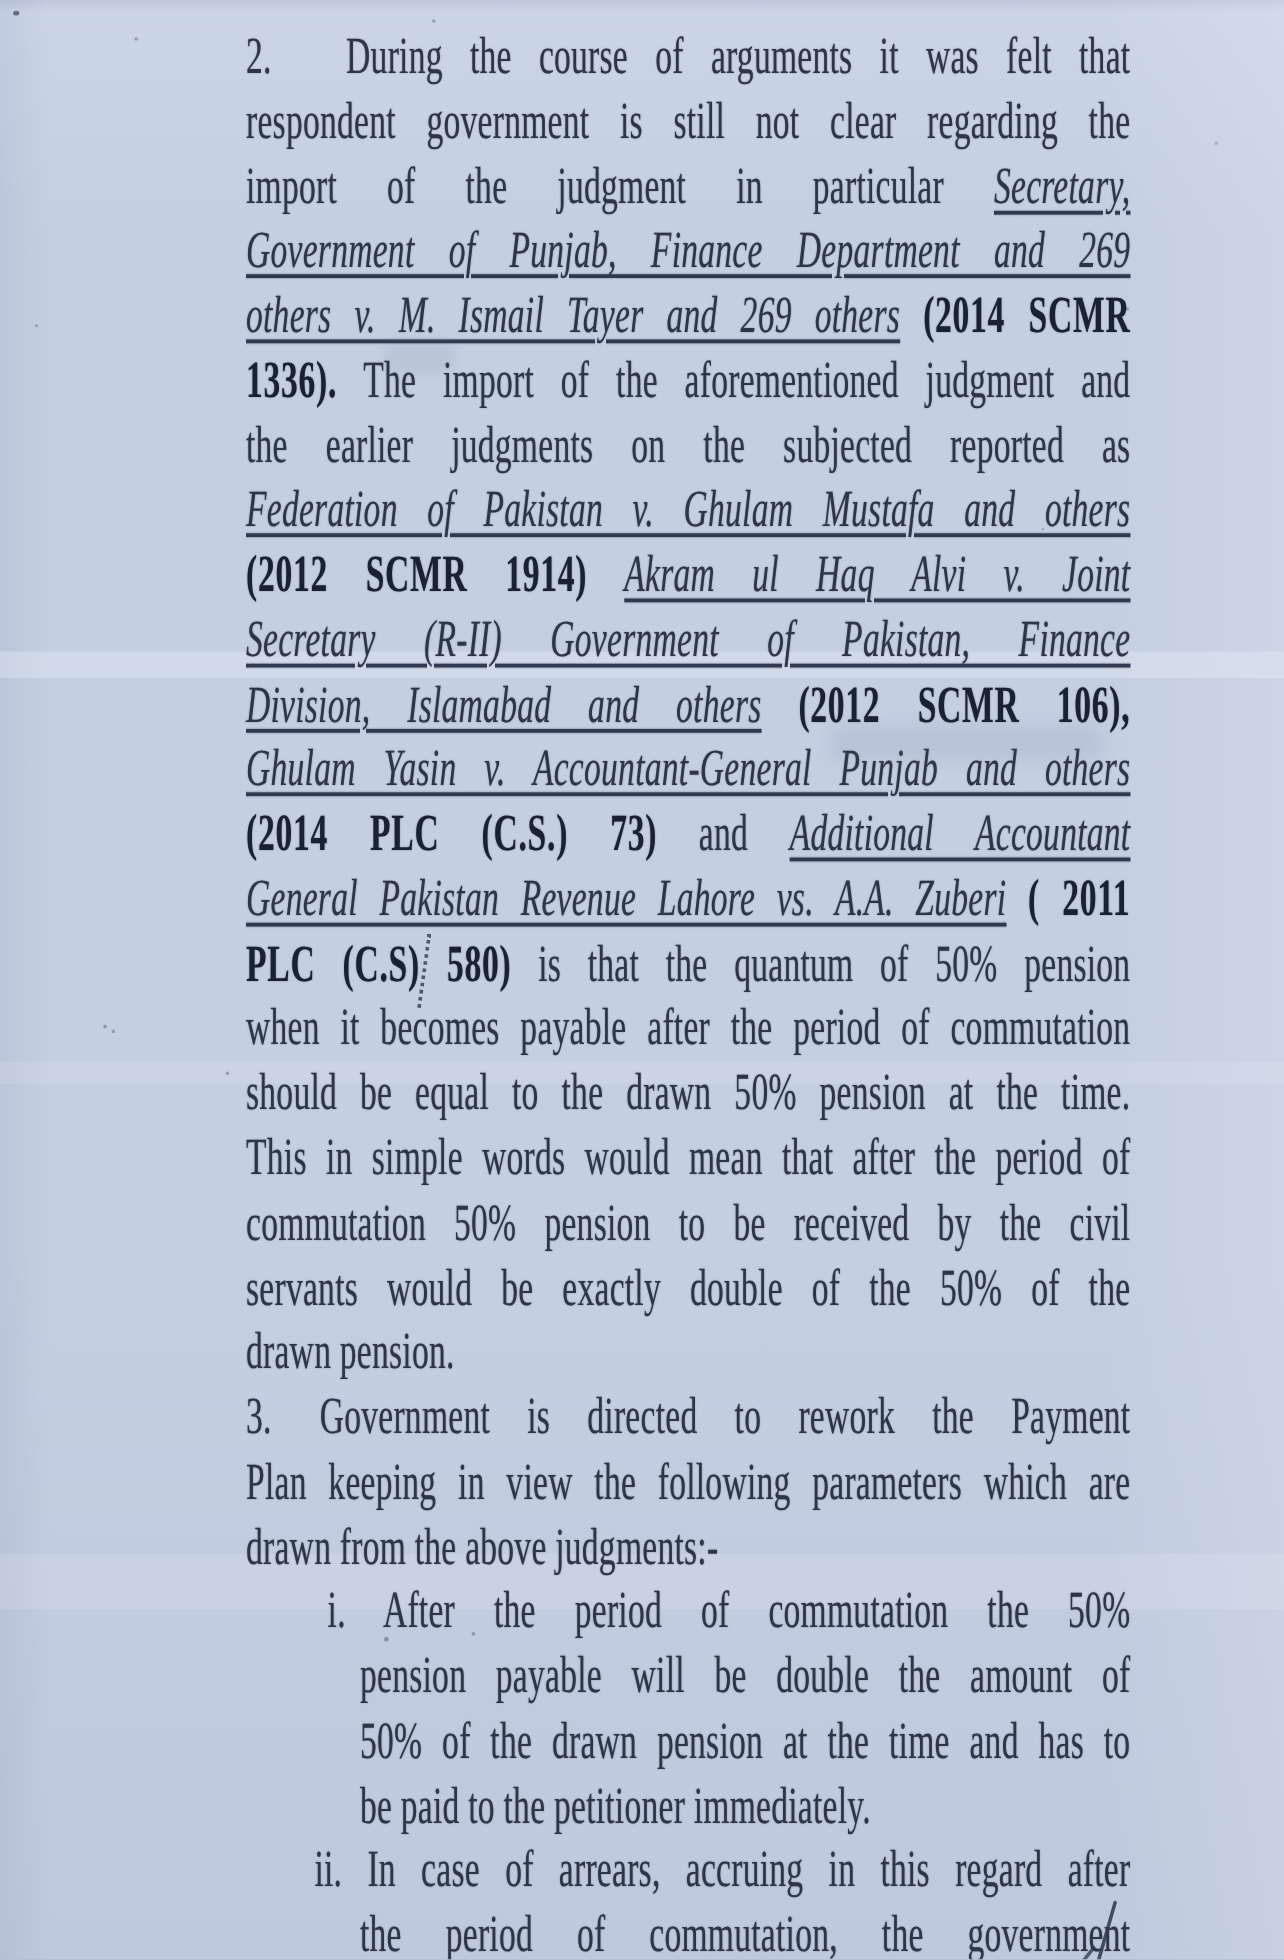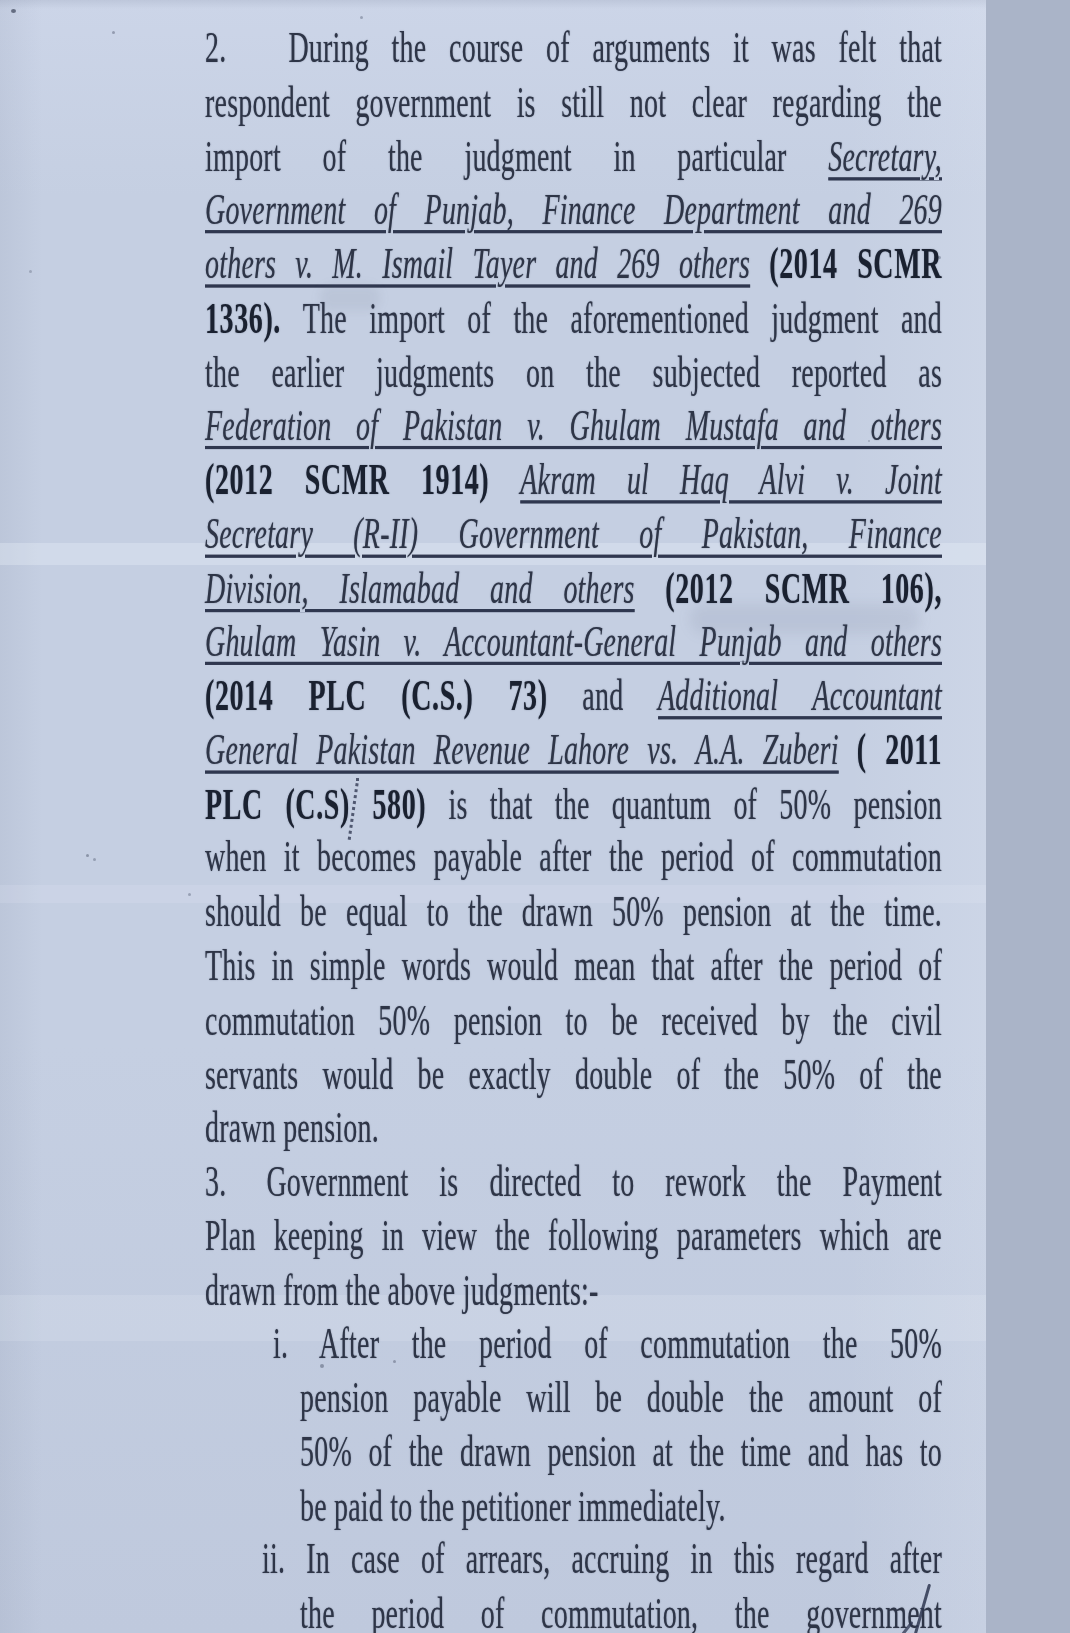--- a/index.html
+++ b/index.html
@@ -2,21 +2,21 @@
 <html style="--paper: #c5cfe2; --paper-hi: #ccd5e8; --paper-lo: #bfc9dd; --ink: #2e3547; --ink-bold: #1a2130;"><head>
 <meta charset="utf-8">
 <style>
   html, body {
     margin: 0;
     padding: 0;
     background: #aab4c8;
   }
   .page {
     position: relative;
-    width: 986px;
+    width: 1070px;
     height: 1633px;
     overflow: hidden;
     background:
       linear-gradient(90deg, rgba(108,118,142,0.10) 0, rgba(108,118,142,0.0) 42px),
       linear-gradient(90deg, rgba(255,255,255,0) 86%, rgba(236,241,250,0.18) 100%),
       linear-gradient(180deg, rgba(88,98,122,0.12) 0, rgba(88,98,122,0) 9px),
       linear-gradient(180deg, var(--paper-hi) 0%, var(--paper) 12%, var(--paper) 64%, var(--paper-lo) 100%);
     background-color: var(--paper);
     font-family: "Liberation Serif", "DejaVu Serif", serif;
     color: var(--ink);

